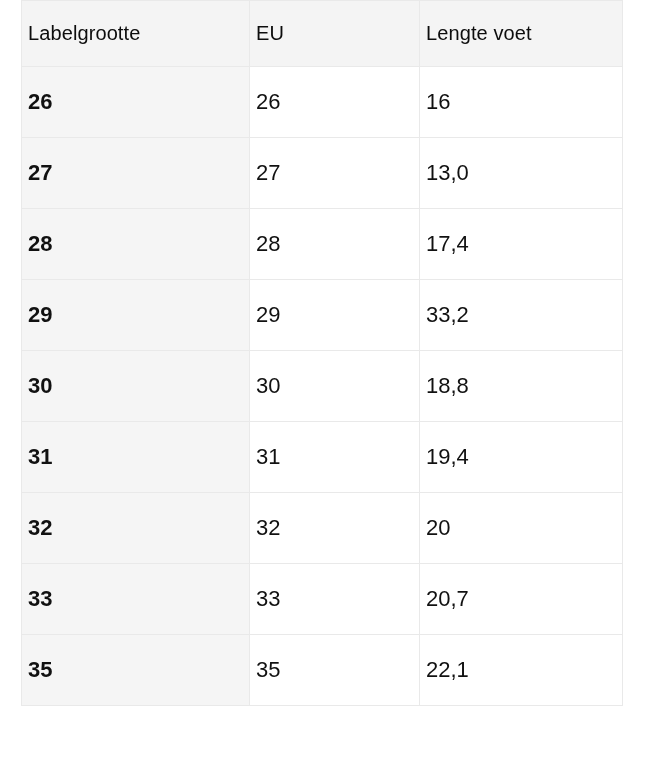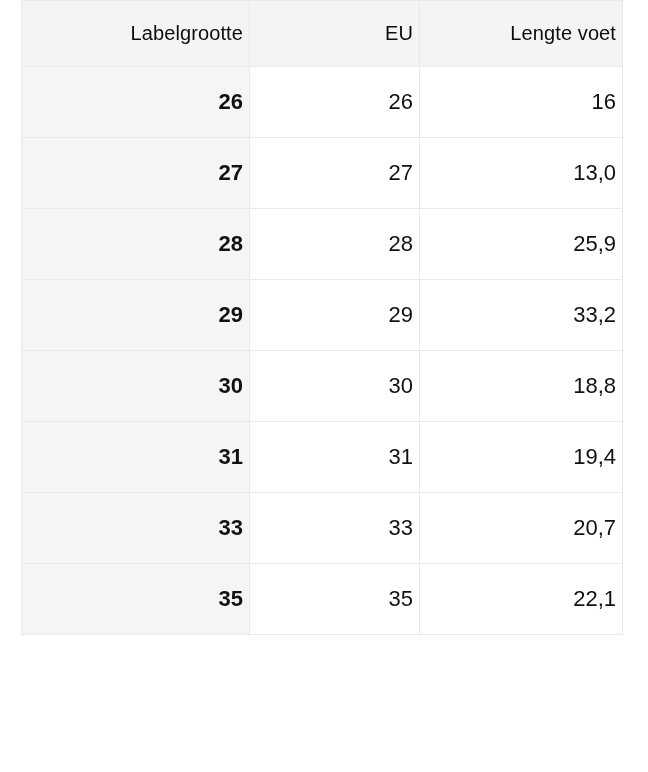--- a/index.html
+++ b/index.html
@@ -33,21 +33,21 @@
     background: #ffffff;
   }
 
   table.size-table col.col-label  { width: 228px; }
   table.size-table col.col-eu     { width: 170px; }
   table.size-table col.col-length { width: 203px; }
 
   table.size-table th,
   table.size-table td {
     border: 1px solid #e9e9e9;
-    text-align: right;
+    text-align: left;
     vertical-align: middle;
     color: #111111;
     padding: 0 6px;
     box-sizing: border-box;
   }
 
   
   table.size-table thead th {
     height: 66px;
     background: #f4f4f4;
@@ -103,38 +103,43 @@
           <td class="cell-length">16</td>
         </tr>
         <tr class="size-row">
           <td class="cell-label">27</td>
           <td class="cell-eu">27</td>
           <td class="cell-length">13,0</td>
         </tr>
         <tr class="size-row">
           <td class="cell-label">28</td>
           <td class="cell-eu">28</td>
-          <td class="cell-length">25,9</td>
+          <td class="cell-length">17,4</td>
         </tr>
         <tr class="size-row">
           <td class="cell-label">29</td>
           <td class="cell-eu">29</td>
           <td class="cell-length">33,2</td>
         </tr>
         <tr class="size-row">
           <td class="cell-label">30</td>
           <td class="cell-eu">30</td>
           <td class="cell-length">18,8</td>
         </tr>
         <tr class="size-row">
           <td class="cell-label">31</td>
           <td class="cell-eu">31</td>
           <td class="cell-length">19,4</td>
         </tr>
         <tr class="size-row">
+          <td class="cell-label">32</td>
+          <td class="cell-eu">32</td>
+          <td class="cell-length">20</td>
+        </tr>
+        <tr class="size-row">
           <td class="cell-label">33</td>
           <td class="cell-eu">33</td>
           <td class="cell-length">20,7</td>
         </tr>
         <tr class="size-row">
           <td class="cell-label">35</td>
           <td class="cell-eu">35</td>
           <td class="cell-length">22,1</td>
         </tr>
       </tbody>

